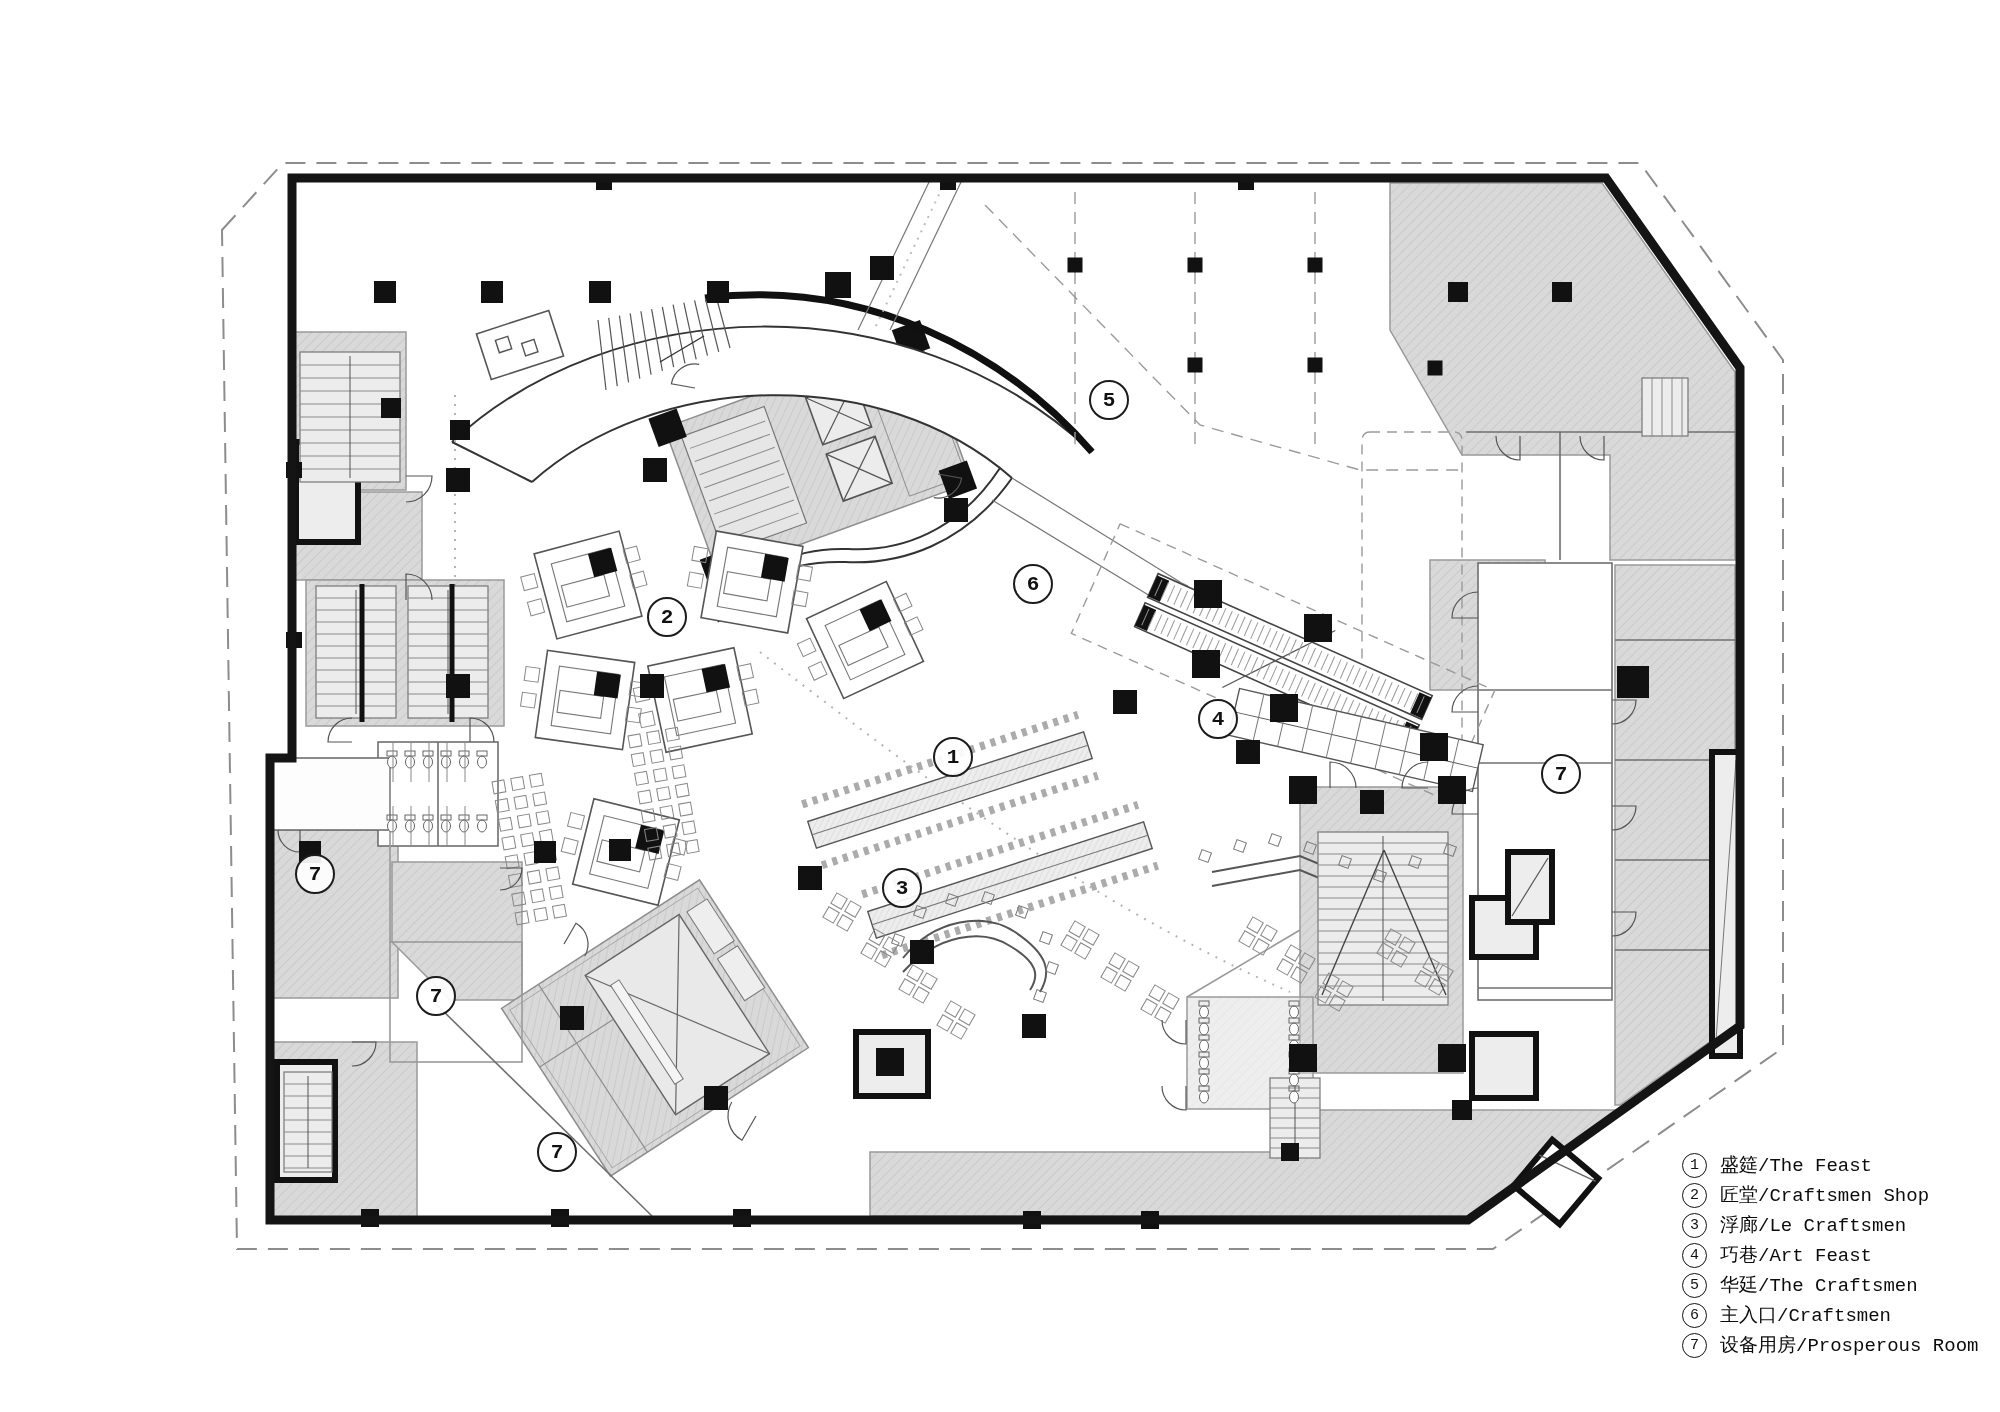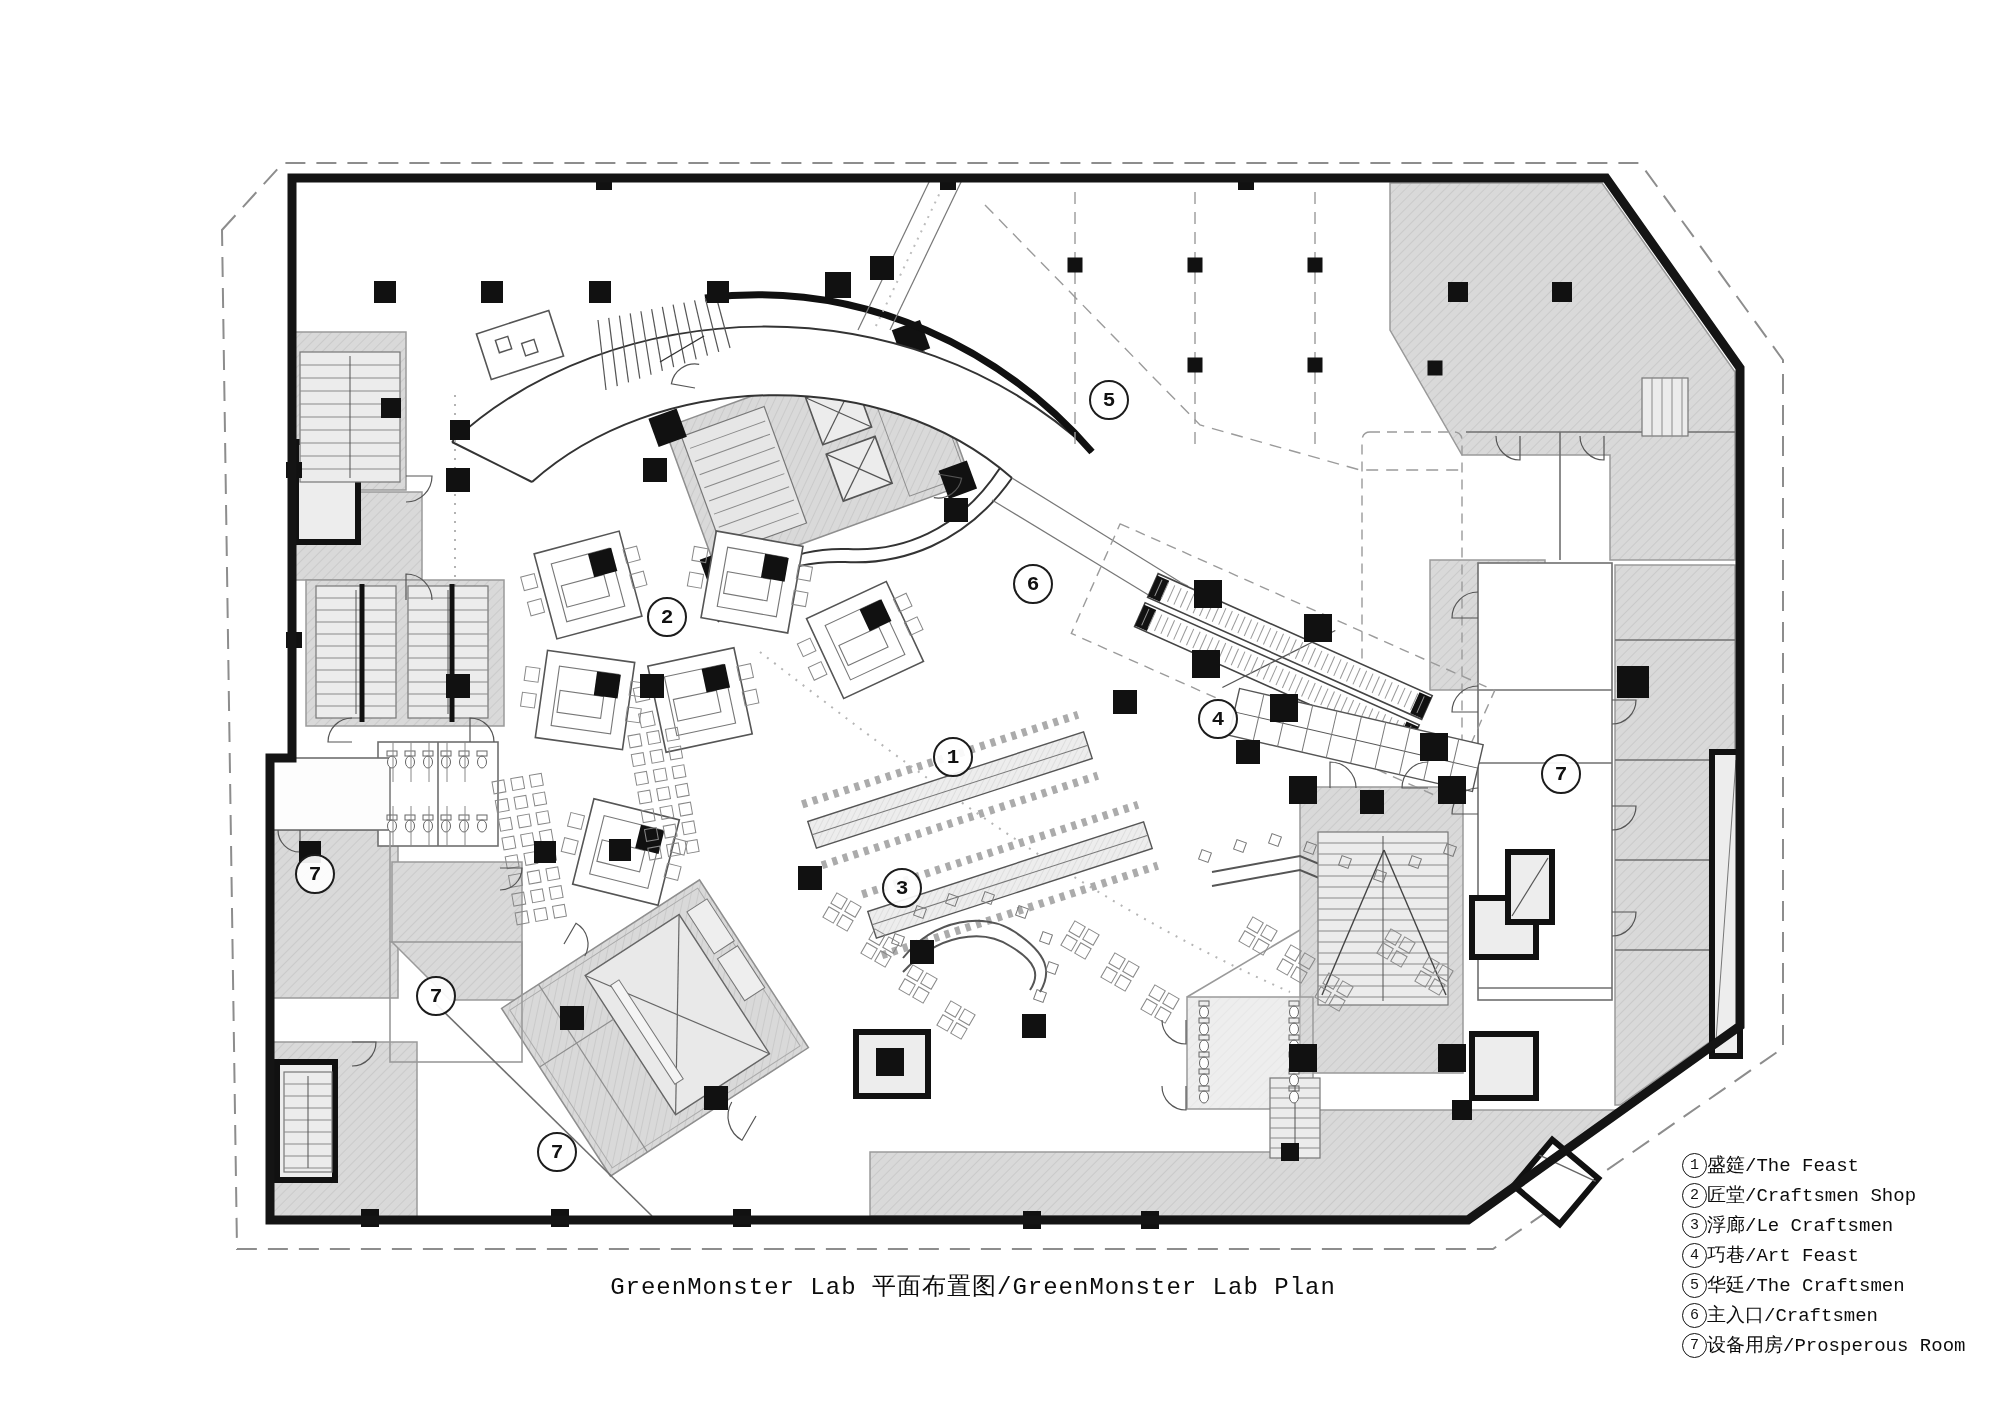--- a/index.html
+++ b/index.html
@@ -13,21 +13,21 @@
   .marker{position:absolute;width:36px;height:36px;margin-left:-18px;margin-top:-18px;
           border:2.2px solid #1c1c1c;border-radius:50%;background:rgba(255,255,255,.92);
           display:flex;align-items:center;justify-content:center;
           font-size:21px;font-weight:bold;color:#111;z-index:5;}
   #plan-title{position:absolute;left:0;top:1270px;width:1946px;text-align:center;
           font-size:24px;color:#0c0c0c;letter-spacing:1px;white-space:pre;z-index:6;}
   #legend{position:absolute;left:1682px;top:1150px;z-index:6;}
   .legend-row{display:flex;align-items:center;height:30px;}
   .legend-num{flex:0 0 auto;width:23px;height:23px;border:1.6px solid #111;border-radius:50%;
           display:flex;align-items:center;justify-content:center;font-size:15px;color:#111;}
-  .legend-label{margin-left:0;font-size:19px;color:#0c0c0c;white-space:pre;}
+  .legend-label{margin-left:13px;font-size:19px;color:#0c0c0c;white-space:pre;}
 </style>
 </head>
 <body>
 
 <div id="page">
 
 <svg id="plan-svg" width="2000" height="1412" viewBox="0 0 2000 1412">
   <defs>
     <pattern id="hatch" width="7" height="7" patternTransform="rotate(45)" patternUnits="userSpaceOnUse">
       <rect width="7" height="7" fill="#d9d9d9"></rect>
@@ -764,21 +764,20 @@
 <div class="marker" style="left:1107px;top:398px">5</div>
 <div class="marker" style="left:1031px;top:582px">6</div>
 <div class="marker" style="left:951px;top:755px">1</div>
 <div class="marker" style="left:1216px;top:717px">4</div>
 <div class="marker" style="left:900px;top:886px">3</div>
 <div class="marker" style="left:313px;top:872px">7</div>
 <div class="marker" style="left:434px;top:994px">7</div>
 <div class="marker" style="left:555px;top:1150px">7</div>
 <div class="marker" style="left:1559px;top:772px">7</div>
 
-<div id="plan-title">GreenMonster Lab 平面布置图/GreenMonster Lab Plan</div>
 
 <div id="legend">
   <div class="legend-row">
     <span class="legend-num">1</span>
     <span class="legend-label">盛筵/The Feast</span>
   </div>
   <div class="legend-row">
     <span class="legend-num">2</span>
     <span class="legend-label">匠堂/Craftsmen Shop</span>
   </div>

